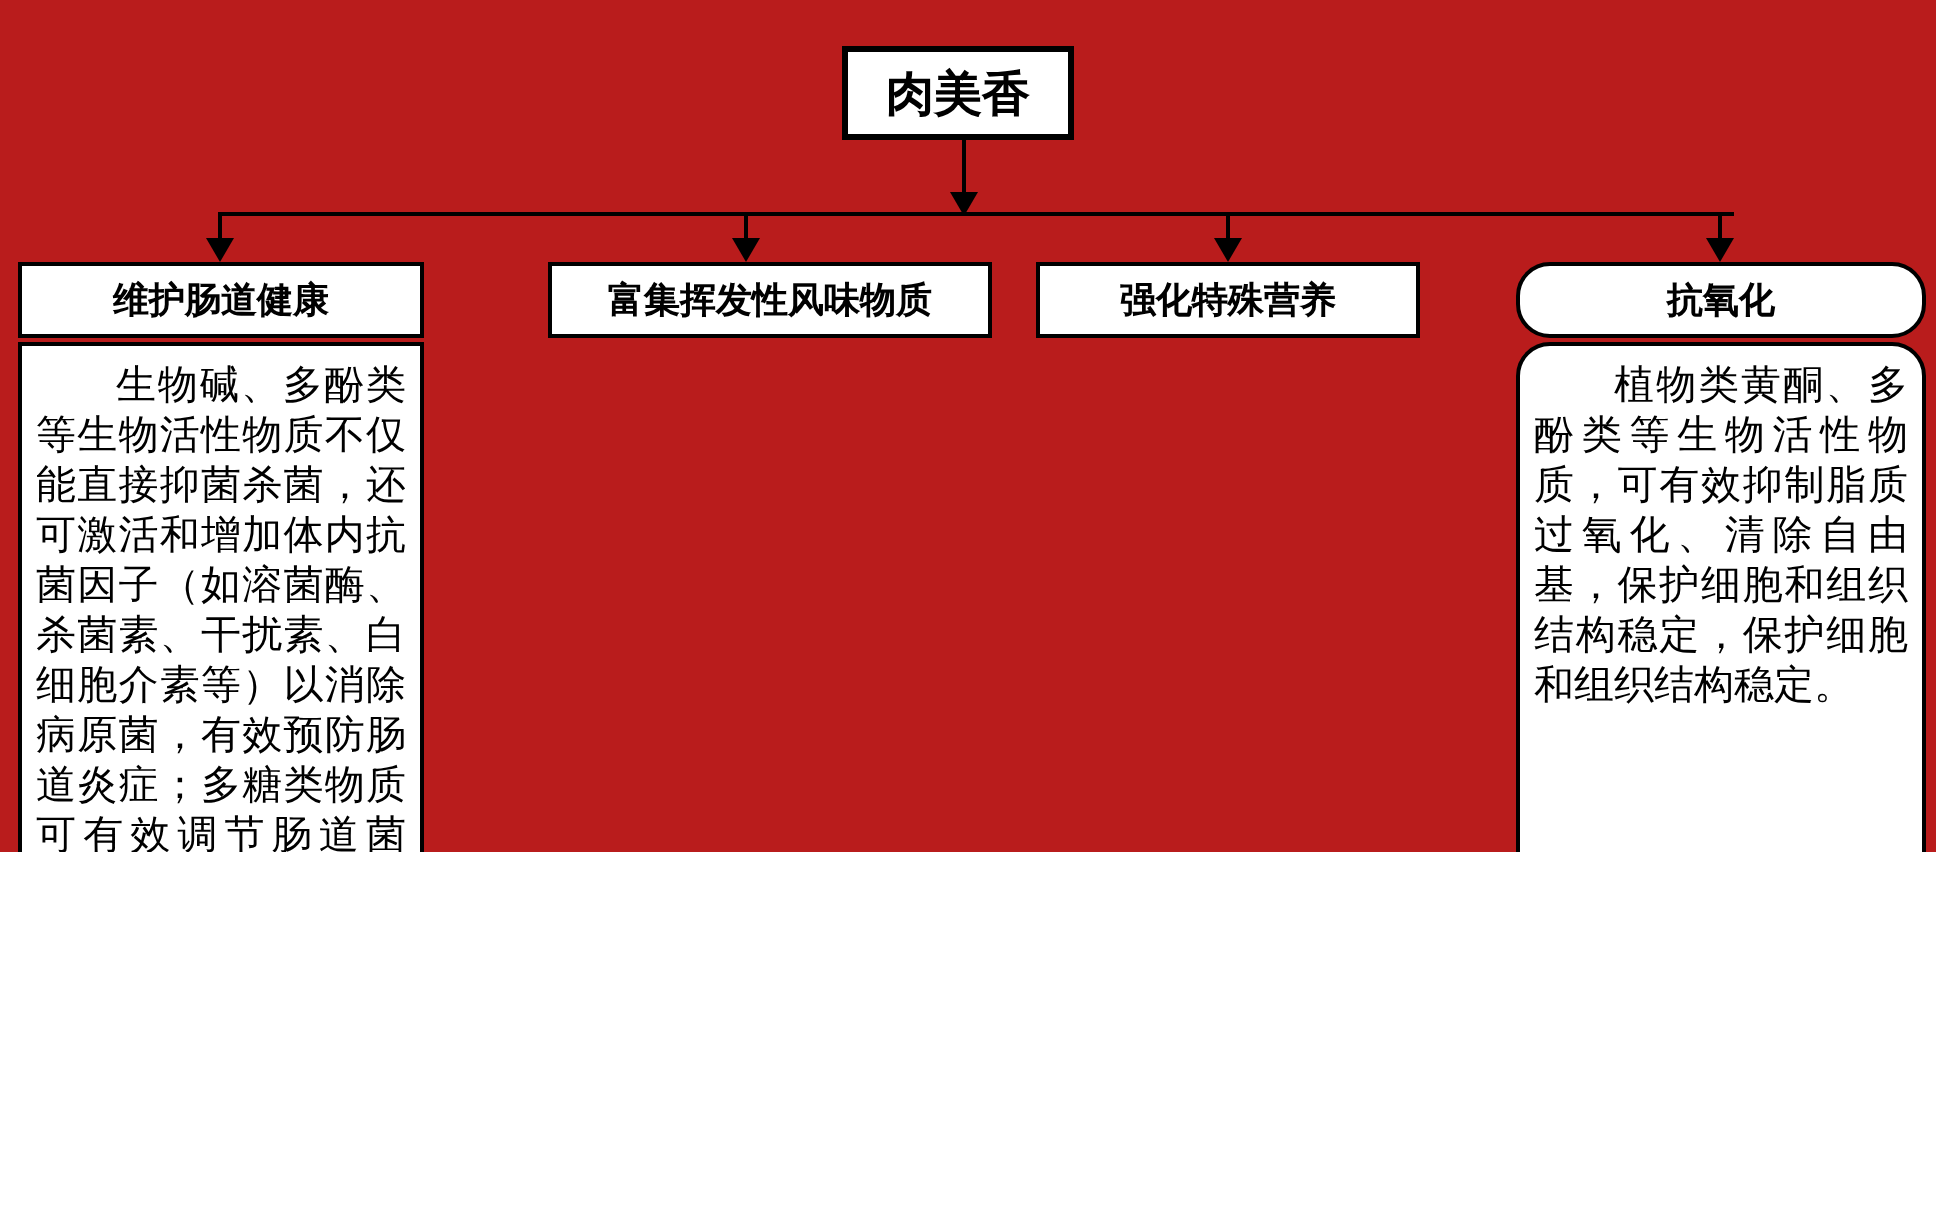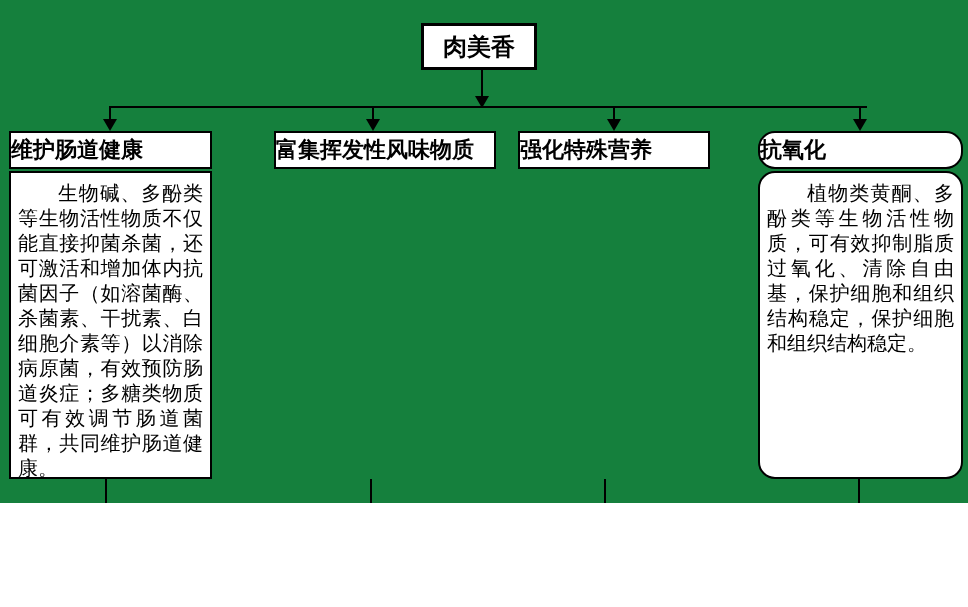--- a/index.html
+++ b/index.html
@@ -1,42 +1,42 @@
 <!DOCTYPE html>
 <html><head>
 <meta charset="utf-8">
 <style>
   * { margin: 0; padding: 0; box-sizing: border-box; }
   html, body { background: #ffffff; }
   .canvas {
     position: relative;
     width: 968px;
-    height: 503px;
-    background: #15803d;
+    height: 426px;
+    background: #b91c1c;
     font-family: "Liberation Serif", serif;
     color: #000000;
     overflow: hidden;
     padding-left: 24px;
   }
   .box {
     position: absolute;
     background: #ffffff;
     border: 2px solid #000000;
   }
   .thick { border-width: 3px; }
   .title-box {
     left: 421px; top: 23px; width: 116px; height: 47px;
     display: flex; align-items: center; justify-content: center;
     font-family: "Liberation Sans", sans-serif;
     font-weight: bold; font-size: 24px;
   }
   .header-box {
-    display: flex; align-items: center; justify-content: flex-start;
+    display: flex; align-items: center; justify-content: center;
     font-family: "Liberation Sans", sans-serif;
-    font-weight: bold; font-size: 22px;
+    font-weight: bold; font-size: 18px;
     top: 131px; height: 38px;
     text-align: center;
     white-space: nowrap;
   }
   .body-box {
     top: 171px; height: 308px;
     padding: 8px 7px 0 7px;
     font-size: 20px;
     line-height: 25px;
     text-align: justify;

